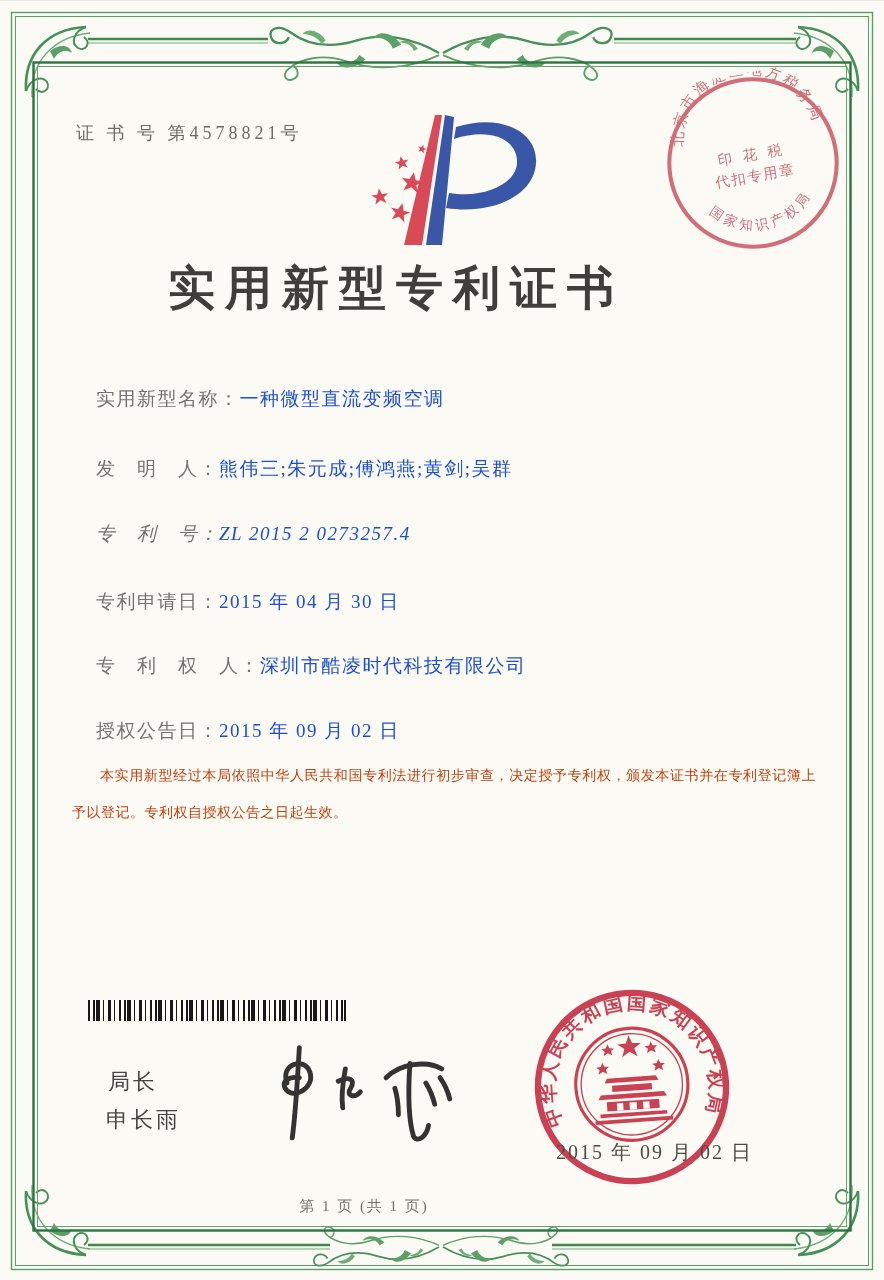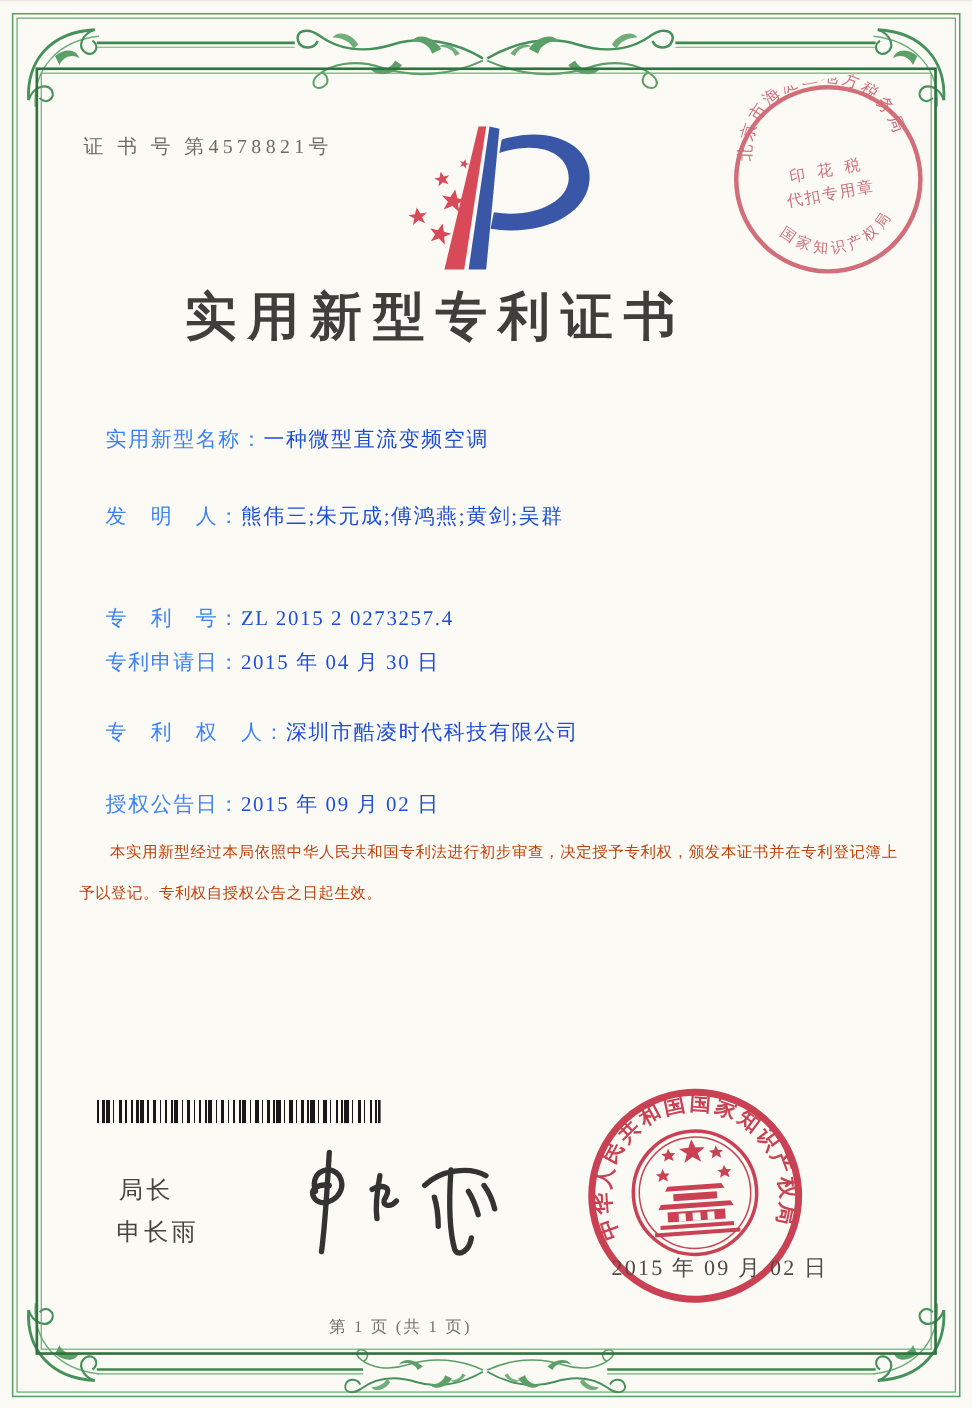--- a/index.html
+++ b/index.html
@@ -17,25 +17,25 @@
   }
   .logo{left:338px;top:110px;}
   .tax-seal{left:663px;top:72px;transform:rotate(-10deg);opacity:.82;}
   .cert-title{
     left:0;top:256px;width:792px;text-align:center;
     font-size:47px;font-weight:bold;color:#3f3e3b;letter-spacing:10px;
   }
   .field-row{position:absolute;left:96px;font-size:19px;color:#6f6e66;letter-spacing:1.5px;white-space:nowrap;}
   .field-row:nth-of-type(1){top:385px;}
   .field-row:nth-of-type(2){top:455px;}
-  .field-row:nth-of-type(3){top:548px;}
+  .field-row:nth-of-type(3){top:520px;font-style:italic;}
   .field-row:nth-of-type(4){top:588px;}
   .field-row:nth-of-type(5){top:652px;}
   .field-row:nth-of-type(6){top:717px;}
-  .field-label{color:#3b82f6;}
+  .field-label{color:#737373;}
   .field-value{color:#1d4ed8;}
   
   .body-text{
     left:72px;top:756px;width:744px;
     font-size:14px;line-height:37px;color:#c2410c;
     text-align:justify;letter-spacing:.5px;
   }
   .body-text p{margin:0;text-indent:2em;}
   
   .barcode{

